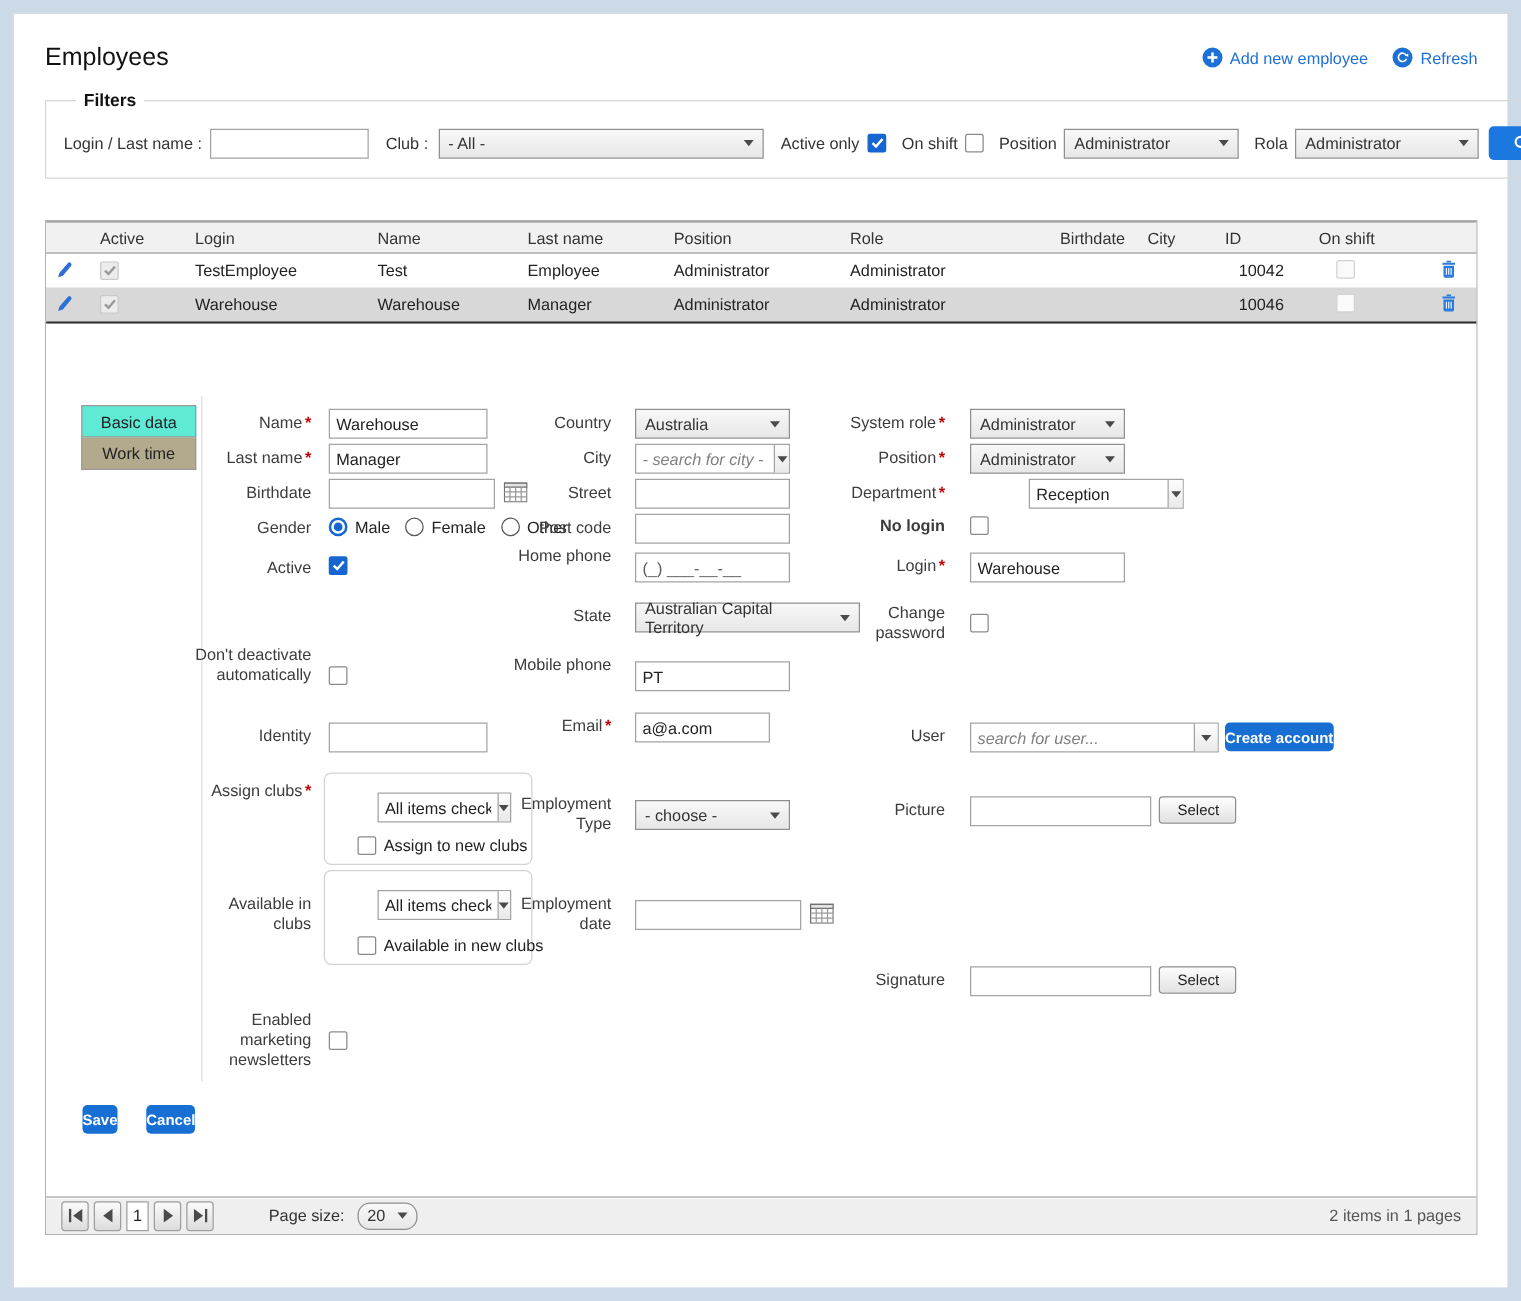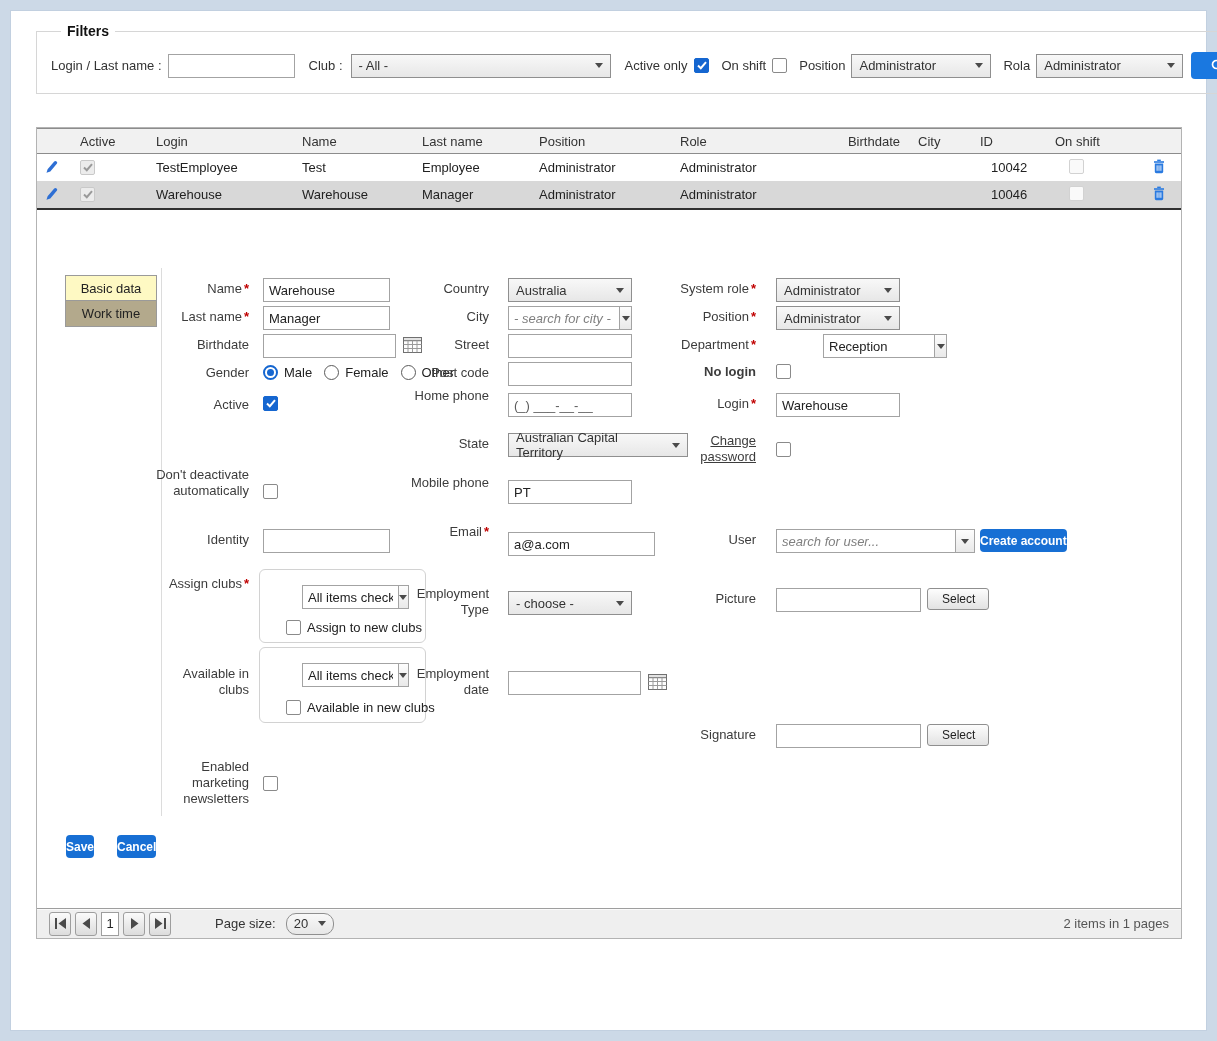--- a/index.html
+++ b/index.html
@@ -51,39 +51,61 @@
   .g-head { height:26px; background:#f1f1f1; border-top:1px solid #8c8c8c; border-bottom:1px solid #8c8c8c; color:#333; }
   .g-row { height:27px; background:#fff; }
   .g-row.selected { background:#d8d8d8; }
   .g-rows { border-bottom:2px solid #303030; }
   .gc { padding-left:15px; overflow:hidden; white-space:nowrap; }
   .gc.cicon { padding-left:0; display:flex; justify-content:center; }
   .gc.conshift { padding-left:42px; }
   
   .detail { position:relative; height:698px; background:#fff; }
   .vdiv { position:absolute; left:124px; top:58px; width:1px; height:548px; background:#dcdcdc; }
-  .tab { position:absolute; left:28px; width:92px; height:26px; border:1px solid #9a9a9a; display:flex; align-items:center; justify-content:center; color:#222; cursor:pointer; background:#fef9c3; }
+  .tab { position:absolute; left:28px; width:92px; height:26px; border:1px solid #9a9a9a; display:flex; align-items:center; justify-content:center; color:#222; cursor:pointer; background:#5eead4; }
   .tab.worktime { background:#b3a98c; border-top:none; }
   .lb { position:absolute; text-align:right; color:#3c3c3c; line-height:16px; }
   .abs { position:absolute; }
   .club-panel { position:absolute; width:167px; border:1px solid #d2d2d2; border-radius:6px; background:#fff; }
   .pnl-cb-row { position:absolute; left:26px; display:flex; align-items:center; gap:6px; white-space:nowrap; }
   .rowflex { position:absolute; display:flex; align-items:center; gap:6px; white-space:nowrap; }
   
   .pager { height:30px; background:#efefef; border-top:1px solid #9e9e9e; box-shadow:inset 0 1px 0 #fbfbfb; display:flex; align-items:center; padding:0 12px; gap:4px; }
   .pg-btn { width:22px; height:24px; border:1px solid #9e9e9e; border-radius:3px; background:linear-gradient(#fbfbfb,#dcdcdc); display:flex; align-items:center; justify-content:center; cursor:pointer; }
   .pg-num { width:18px; height:24px; border:1px solid #9e9e9e; background:#fff; display:flex; align-items:center; justify-content:center; }
   .pg-size-label { margin-left:40px; color:#333; }
   .pg-summary { margin-left:auto; color:#555; }
 </style>
 </head>
 <body>
 
 <div class="card">
 
+  <div class="topbar">
+    <div class="page-title">Employees</div>
+    <div class="actions">
+      <div class="action-link">
+        <span class="icirc">
+          <svg width="10" height="10" viewBox="0 0 10 10">
+              <path d="M5 1v8M1 5h8" stroke="#fff" stroke-width="2"></path>
+            </svg>
+        </span>
+        <span>Add new employee</span>
+      </div>
+      <div class="action-link">
+        <span class="icirc">
+          <svg width="10" height="10" viewBox="0 0 12 12">
+              <path d="M9.8 7.2A4 4 0 1 1 9.6 4" stroke="#fff" stroke-width="1.6" fill="none"></path>
+              <polygon points="11.6,1.8 11.6,5.4 8.2,3.8" fill="#fff"></polygon>
+            </svg>
+        </span>
+        <span>Refresh</span>
+      </div>
+    </div>
+  </div>
 
   <fieldset class="filters">
     <legend>Filters</legend>
     <div class="filter-row">
       <span class="flabel">Login / Last name :</span>
       <input class="txt" style="width: 127px; margin-left: 6px;" value="">
       <span class="flabel" style="margin-left:14px;">Club :</span>
       <div class="sel" style="width:260px; margin-left:8px;">
         <span>- All -</span>
         <span class="car"></span>
@@ -288,38 +310,38 @@
           </span>
       </div>
       <input class="txt abs" style="left: 471px; top: 124px; width: 124px;" value="">
       <input class="txt abs" style="left: 471px; top: 152px; width: 124px;" value="">
       <input class="txt mask abs" style="left: 471px; top: 183px; width: 124px;" placeholder="(_) ___-__-__">
       <div class="sel abs" style="left:471px; top:223px; width:180px;">
           <span>Australian Capital Territory</span>
           <span class="car"></span>
         </div>
       <input class="txt abs" style="left: 471px; top: 270px; width: 124px;" value="PT">
-      <input class="txt abs" style="left: 471px; top: 322px; width: 147px;" value="a@a.com">
+      <input class="txt abs" style="left: 471px; top: 311px; width: 108px;" value="a@a.com">
       <div class="sel abs" style="left:471px; top:381px; width:124px;">
           <span>- choose -</span>
           <span class="car"></span>
         </div>
       <input class="txt abs" style="left: 471px; top: 461px; width: 133px;" value="">
       <span class="abs" style="left:611px; top:463px;"><svg width="19" height="17" viewBox="0 0 19 17">
             <rect x="0.5" y="1.5" width="18" height="15" fill="#fdfdfd" stroke="#707070"></rect>
             <rect x="0.5" y="1.5" width="18" height="3.2" fill="#e3e3e3" stroke="#707070"></rect>
             <path d="M5 4.7v11.5M9.5 4.7v11.5M14 4.7v11.5M0.5 8.5h18M0.5 12.5h18" stroke="#9a9a9a" stroke-width="1"></path>
           </svg></span>
 
       <div class="lb" style="left:629px; top:71px; width:90px;"><span>System role</span><span class="req">*</span></div>
       <div class="lb" style="left:629px; top:99px; width:90px;"><span>Position</span><span class="req">*</span></div>
       <div class="lb" style="left:629px; top:127px; width:90px;"><span>Department</span><span class="req">*</span></div>
       <div class="lb" style="left:629px; top:154px; width:90px;font-weight:bold;">No login</div>
       <div class="lb" style="left:629px; top:186px; width:90px;"><span>Login</span><span class="req">*</span></div>
-      <div class="lb" style="left:629px; top:223px; width:90px;text-decoration:underline;">Change password</div>
+      <div class="lb" style="left:629px; top:223px; width:90px;">Change password</div>
       <div class="lb" style="left:629px; top:322px; width:90px;">User</div>
       <div class="lb" style="left:629px; top:381px; width:90px;">Picture</div>
       <div class="lb" style="left:629px; top:517px; width:90px;">Signature</div>
 
       <div class="sel abs" style="left:739px; top:68px; width:124px;">
           <span>Administrator</span>
           <span class="car"></span>
         </div>
       <div class="sel abs" style="left:739px; top:96px; width:124px;">
           <span>Administrator</span>

